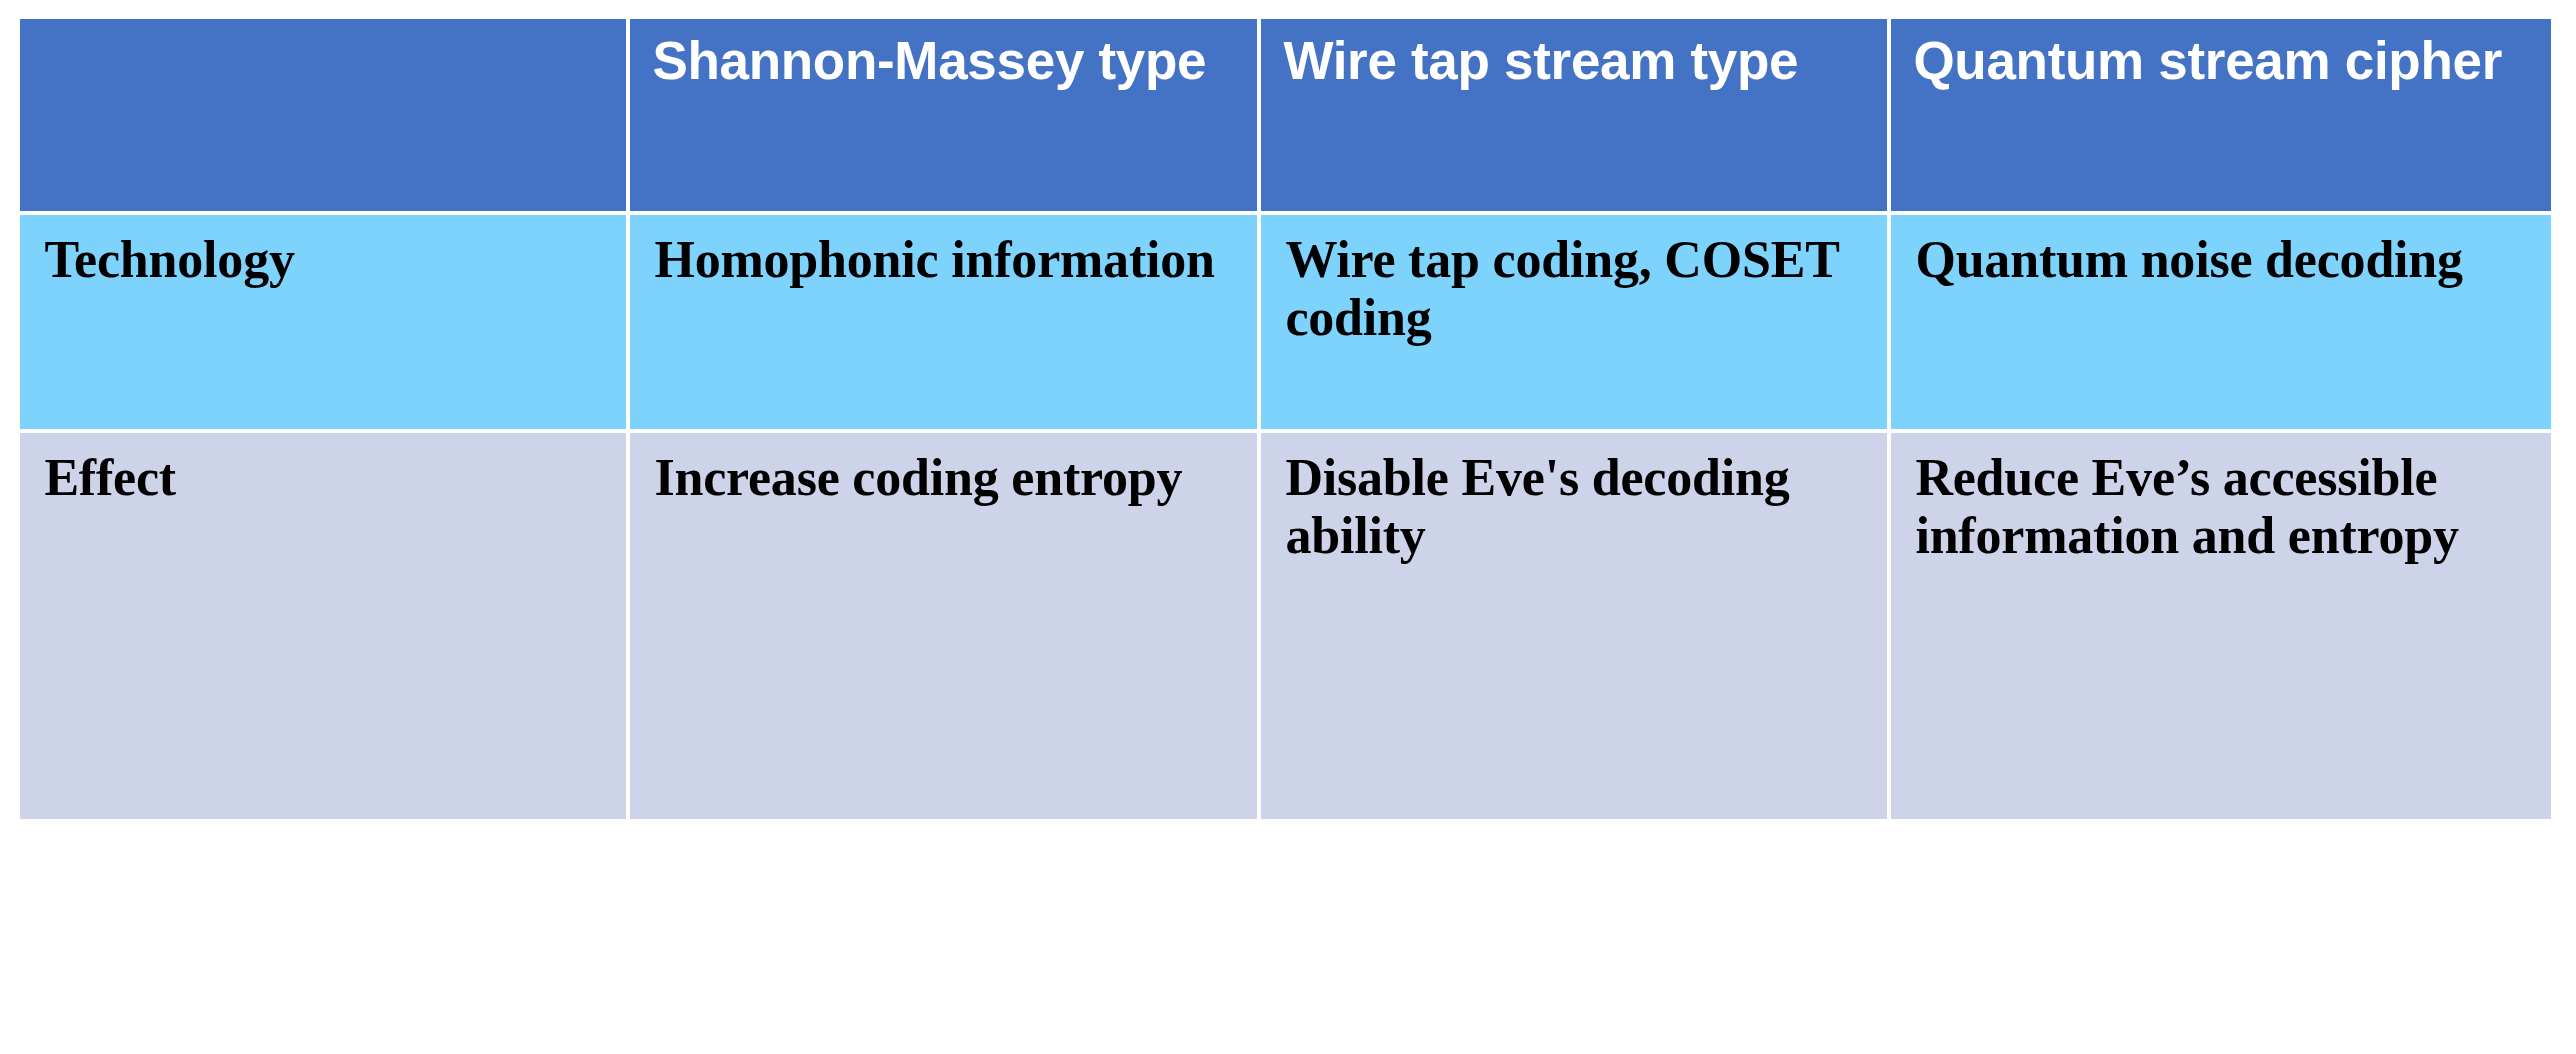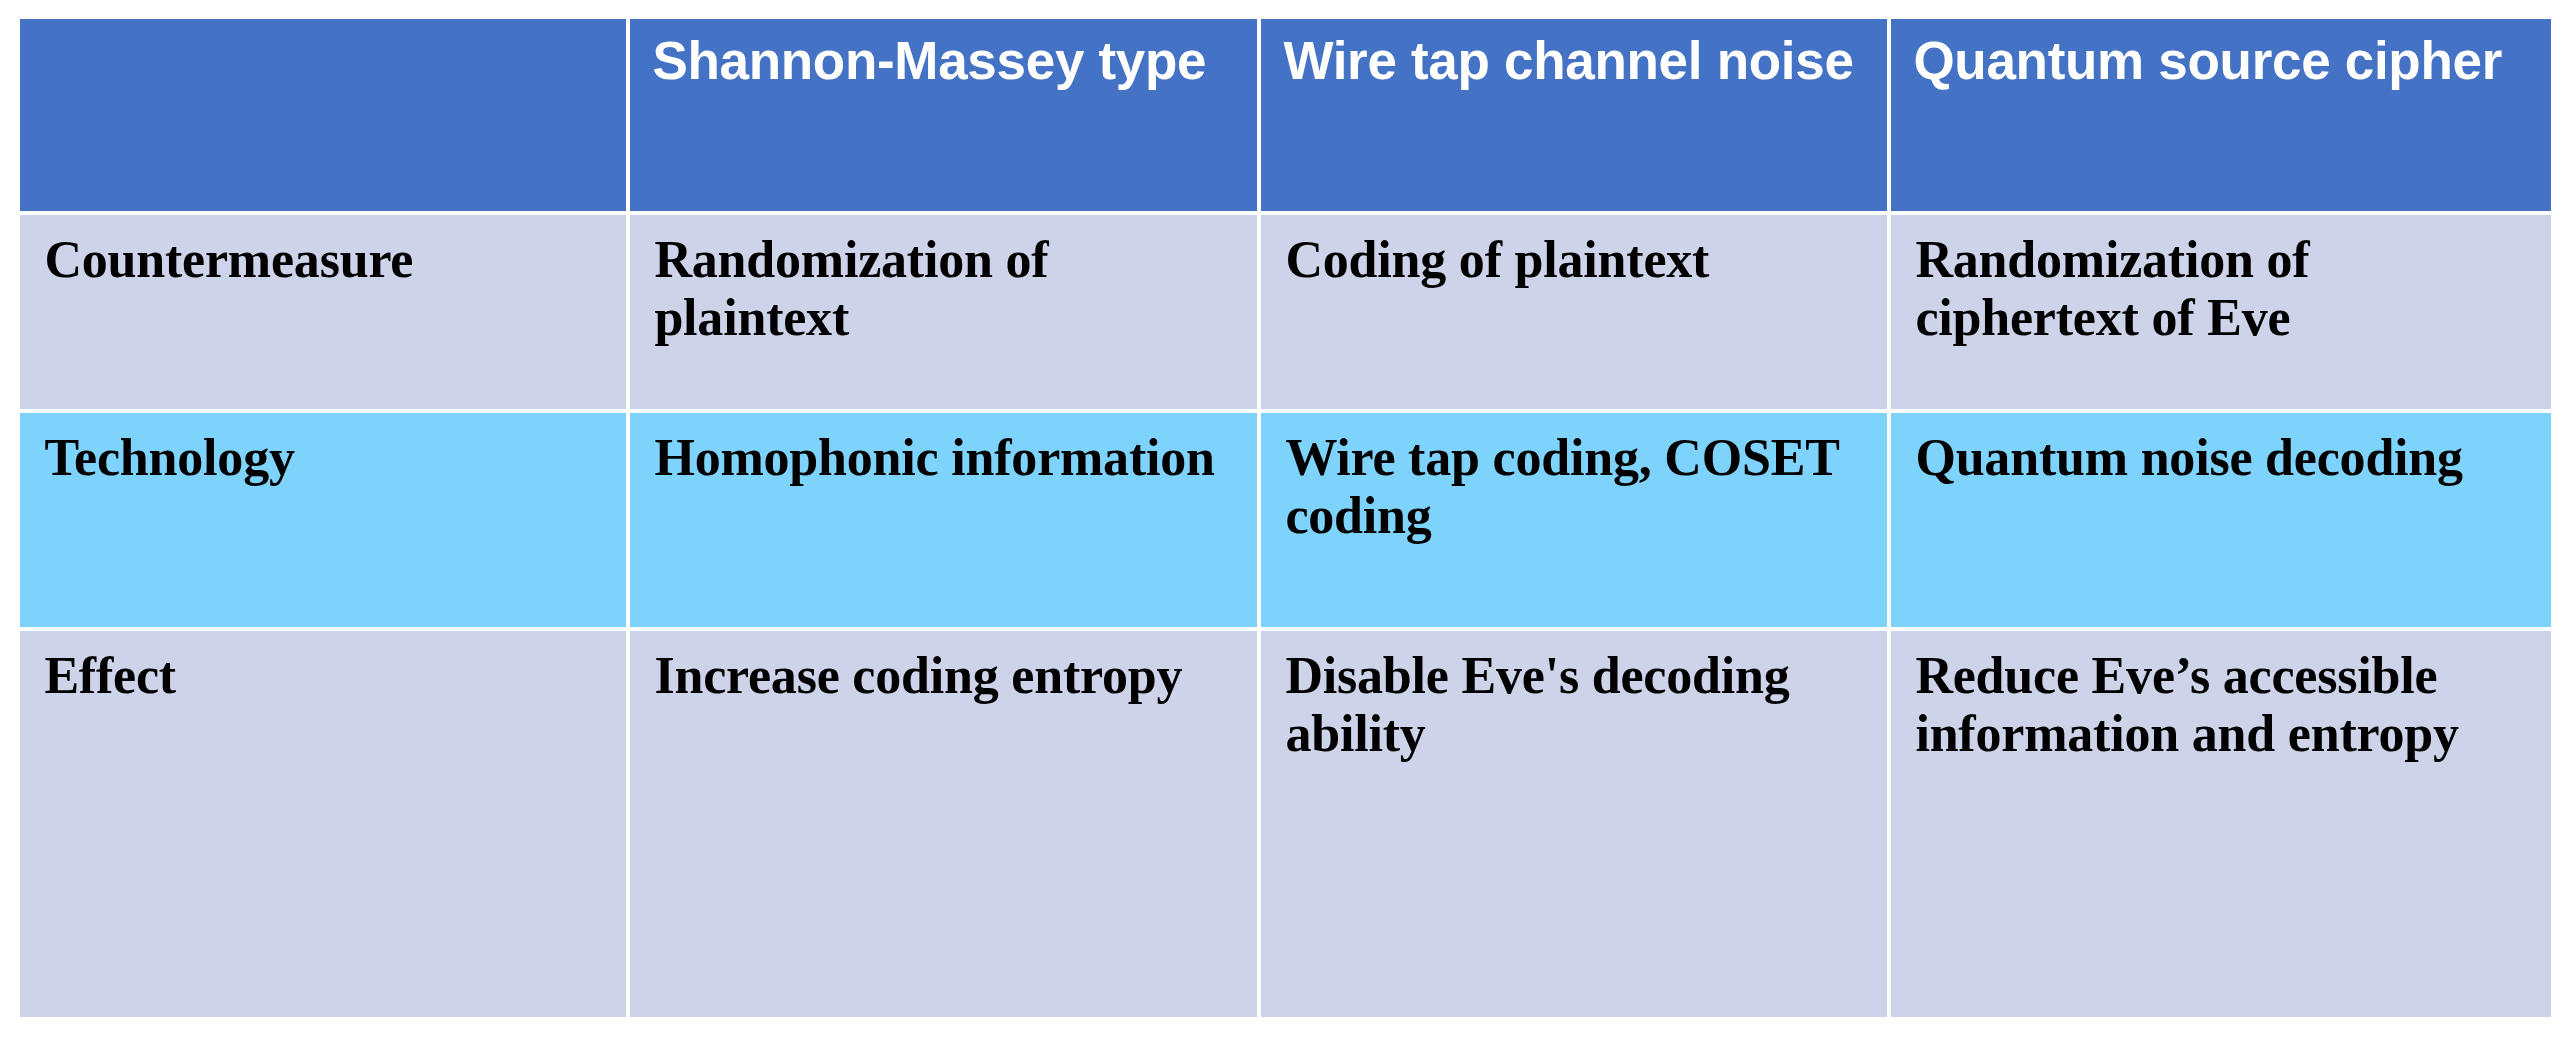--- a/index.html
+++ b/index.html
@@ -98,32 +98,26 @@
       <col class="c0">
       <col class="c1">
       <col class="c2">
       <col class="c3">
     </colgroup>
 
     <thead>
       <tr class="header-row">
         <th class="col-blank"></th>
         <th>Shannon-Massey type</th>
-        <th>Wire tap channel noise</th>
-        <th>Quantum source cipher</th>
+        <th>Wire tap stream type</th>
+        <th>Quantum stream cipher</th>
       </tr>
     </thead>
 
     <tbody>
-      <tr class="band-dark row-1">
-        <td>Countermeasure</td>
-        <td>Randomization of plaintext</td>
-        <td>Coding of plaintext</td>
-        <td>Randomization of ciphertext of Eve</td>
-      </tr>
 
       <tr class="band-light row-2">
         <td>Technology</td>
         <td>Homophonic information</td>
         <td>Wire tap coding, COSET coding</td>
         <td>Quantum noise decoding</td>
       </tr>
 
       <tr class="band-dark row-3">
         <td>Effect</td>

